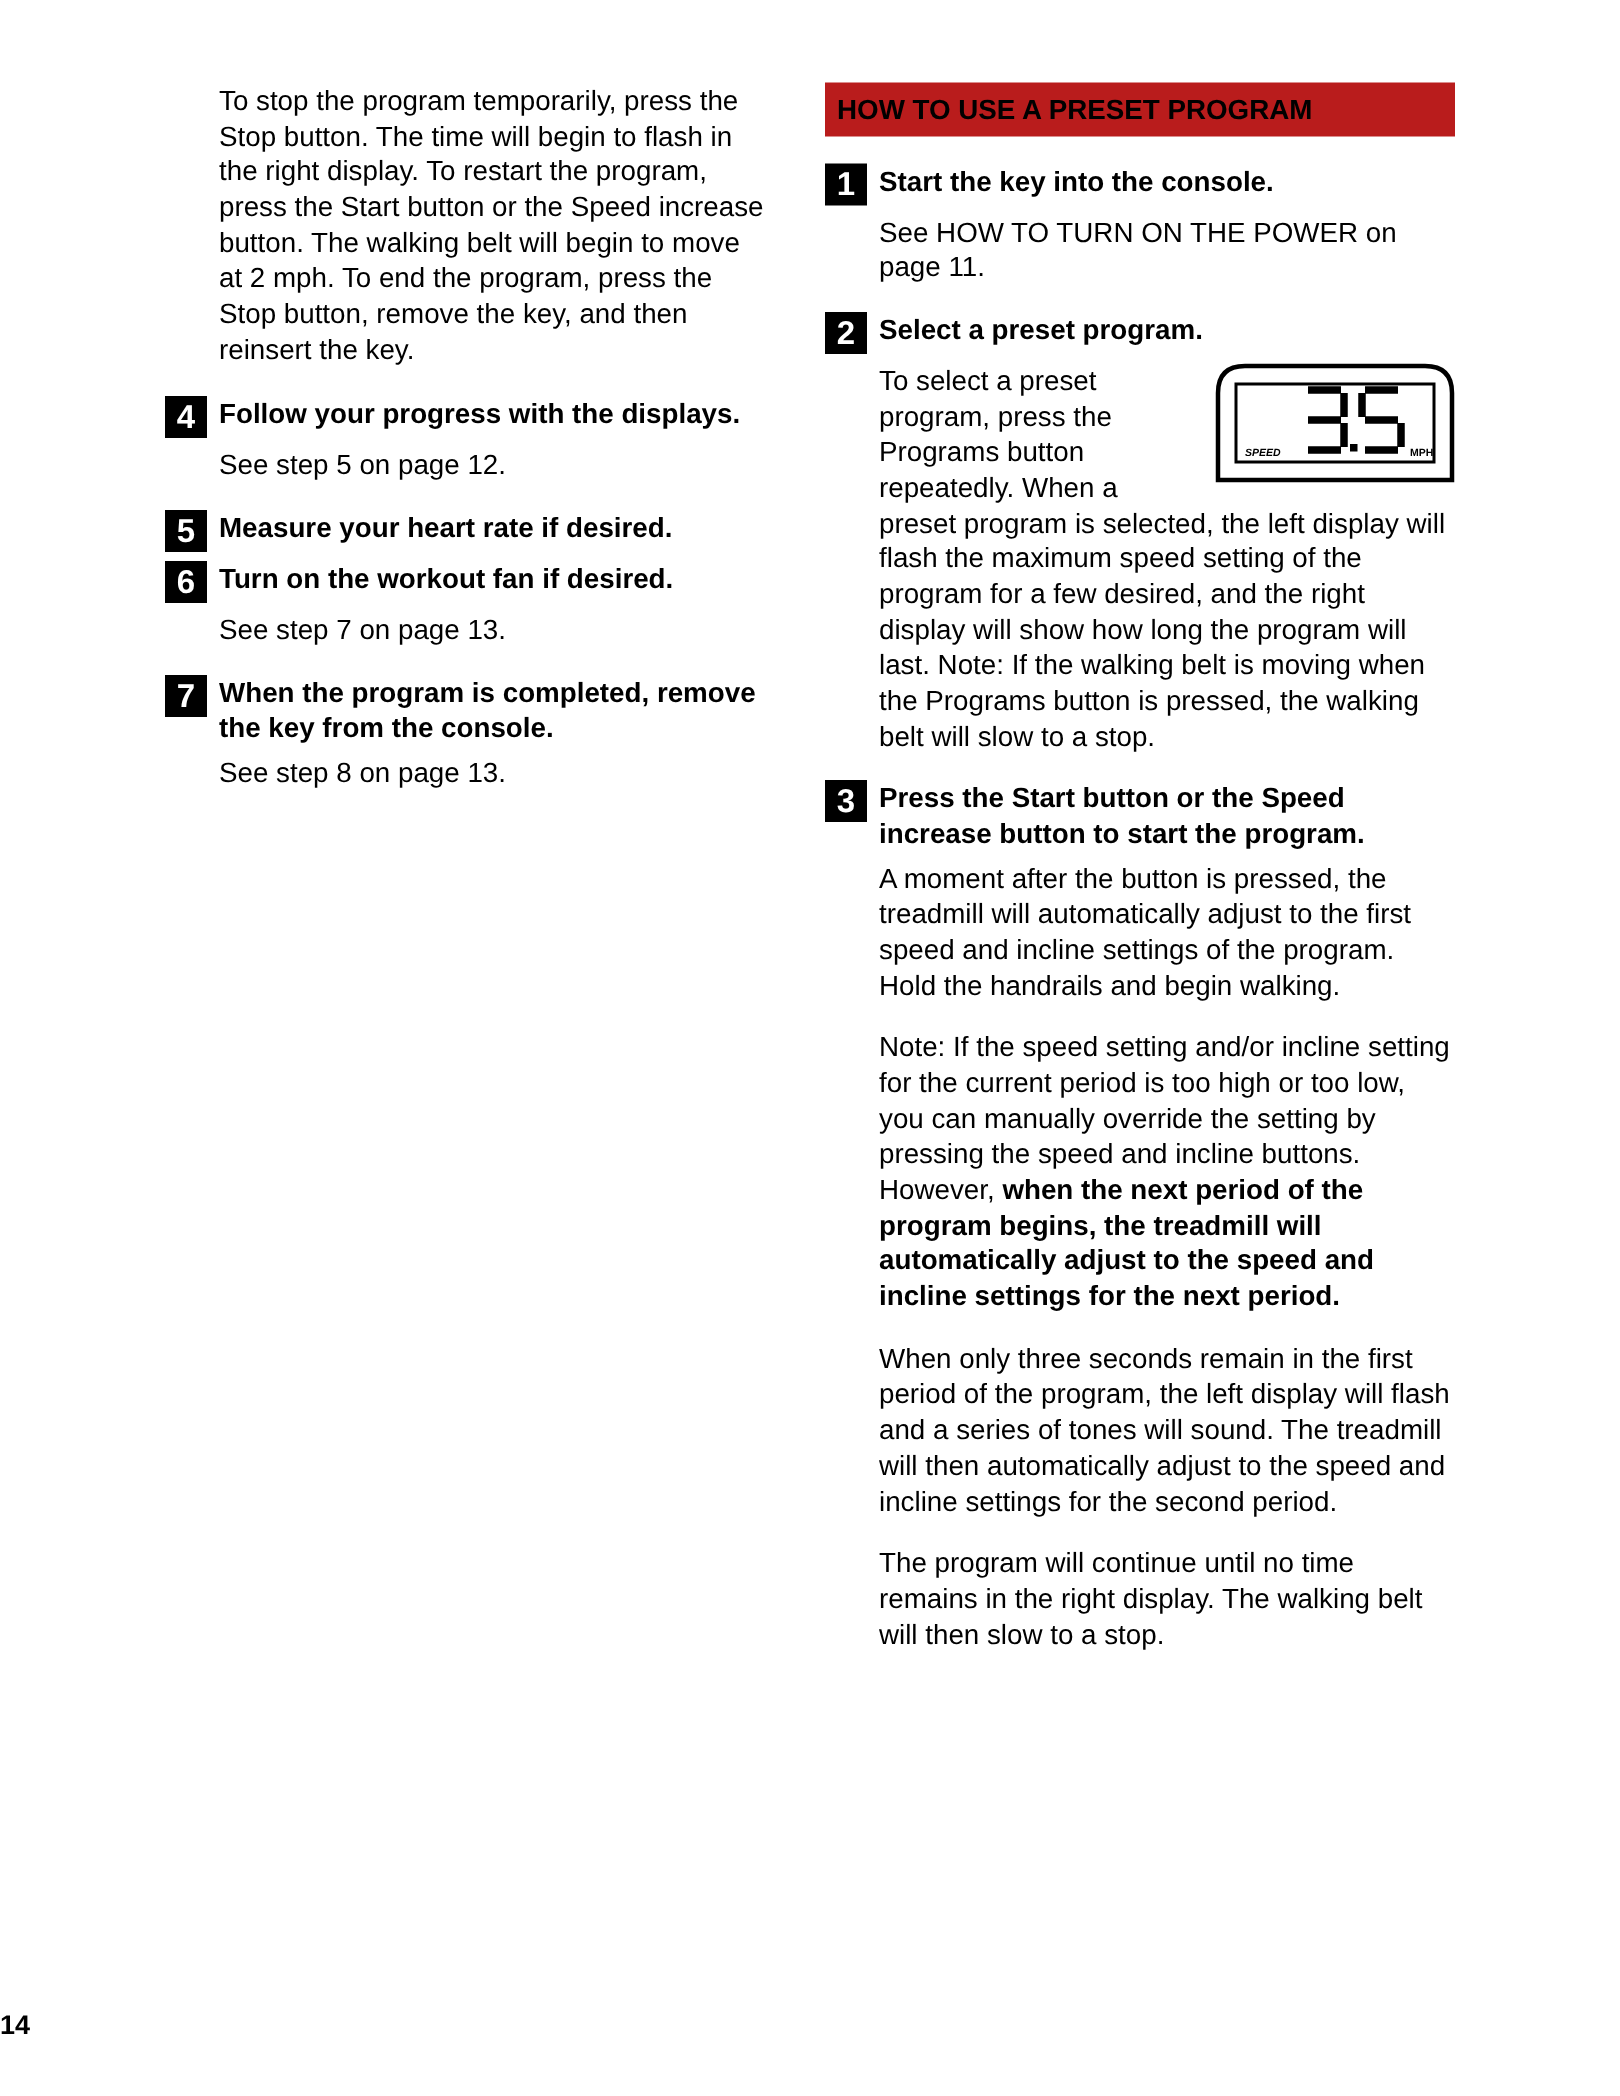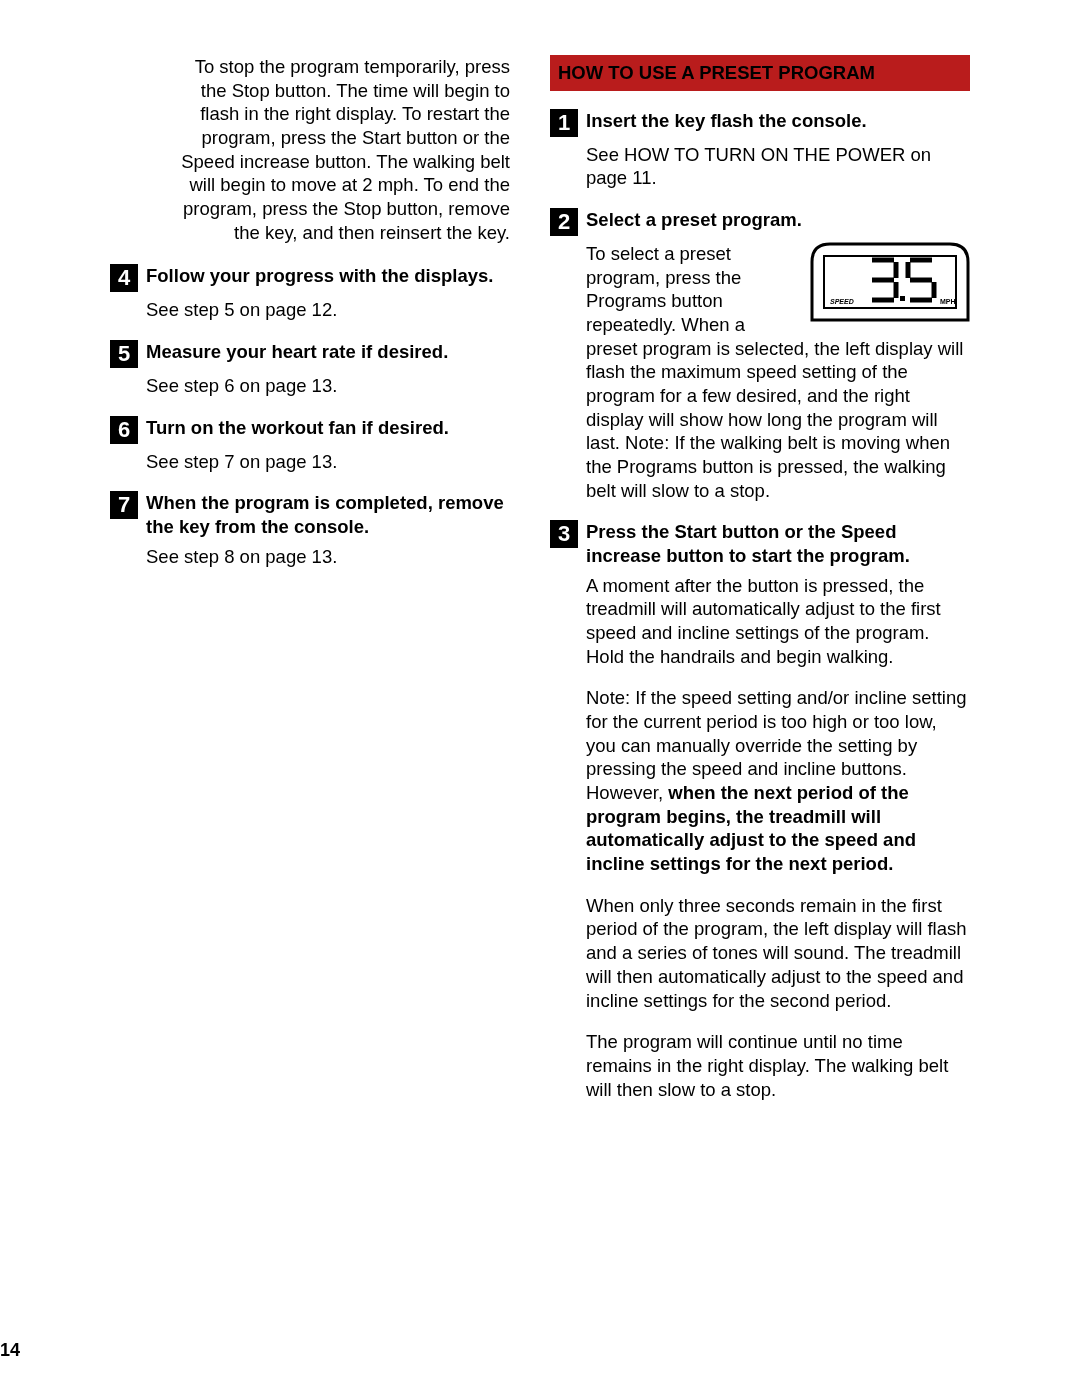--- a/index.html
+++ b/index.html
@@ -68,33 +68,32 @@
   .bold { font-weight: bold; }
   .para-wrap { overflow: visible; }
 </style>
 </head>
 <body>
 
 <div class="columns">
 
   <div class="col col-left">
 
-    <p style="margin-left:56px;text-align:right;">To stop the program temporarily, press the Stop button. The time will begin to flash in the right display. To restart the program, press the Start button or the Speed increase button. The walking belt will begin to move at 2 mph. To end the program, press the Stop button, remove the key, and then reinsert the key.</p>
+    <p style="margin-left:36px;">To stop the program temporarily, press the Stop button. The time will begin to flash in the right display. To restart the program, press the Start button or the Speed increase button. The walking belt will begin to move at 2 mph. To end the program, press the Stop button, remove the key, and then reinsert the key.</p>
 
     <div class="step">
       <div class="step-num">4</div>
       <div class="step-head">Follow your progress with the displays.</div>
     </div>
     <p class="step-body">See step 5 on page 12.</p>
 
     <div class="step">
       <div class="step-num">5</div>
       <div class="step-head">Measure your heart rate if desired.</div>
     </div>
-    <p class="step-body">See step 6 on page 13.</p>
 
     <div class="step">
       <div class="step-num">6</div>
       <div class="step-head">Turn on the workout fan if desired.</div>
     </div>
     <p class="step-body">See step 7 on page 13.</p>
 
     <div class="step">
       <div class="step-num">7</div>
       <div class="step-head">When the program is completed, remove the key from the console.</div>
@@ -102,21 +101,21 @@
     <p class="step-body">See step 8 on page 13.</p>
 
   </div>
 
   <div class="col col-right">
 
     <div class="section-bar">HOW TO USE A PRESET PROGRAM</div>
 
     <div class="step">
       <div class="step-num">1</div>
-      <div class="step-head">Insert the key flash the console.</div>
+      <div class="step-head">Start the key into the console.</div>
     </div>
     <p class="step-body">See HOW TO TURN ON THE POWER on page 11.</p>
 
     <div class="step">
       <div class="step-num">2</div>
       <div class="step-head">Select a preset program.</div>
     </div>
 
     <div class="step-body para-wrap">
       <div class="display-box">

